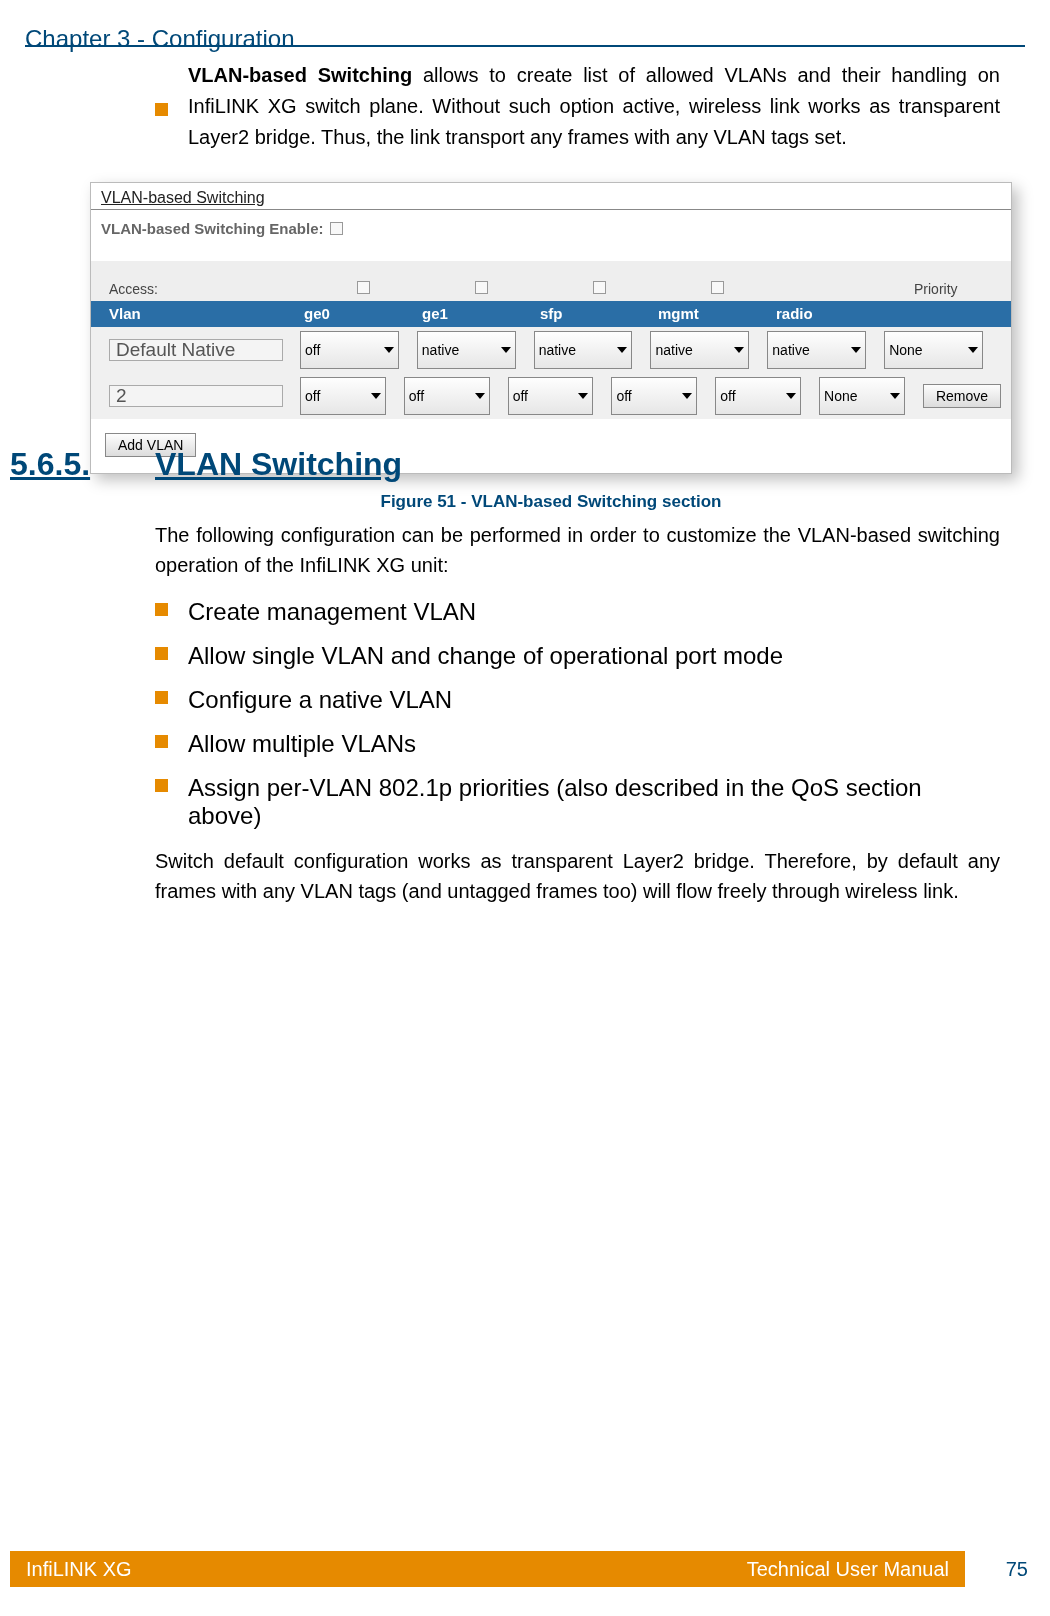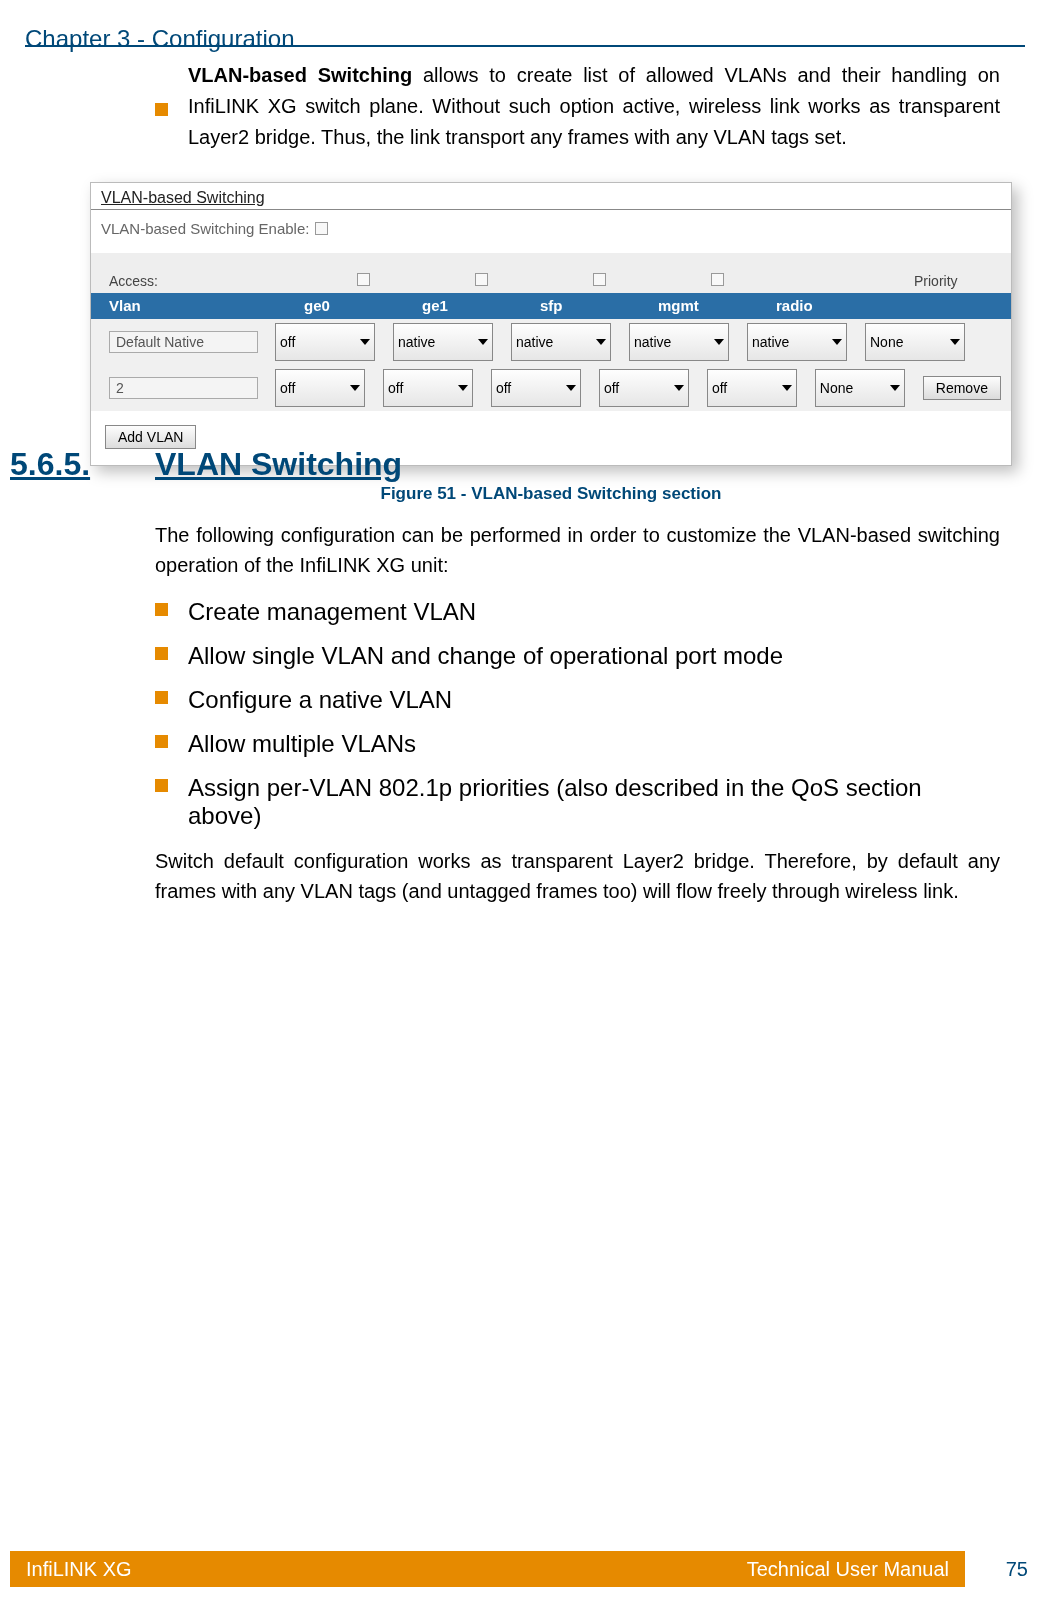--- a/index.html
+++ b/index.html
@@ -64,26 +64,27 @@
       padding-bottom: 16px;
     }
     .ui-title {
       padding: 6px 10px 2px 10px;
       font-size: 16px;
       color: #222;
       border-bottom: 1px solid #888;
       text-decoration: underline;
     }
     .ui-enable-row {
-      padding: 10px 10px 16px 10px;
+      padding: 10px 10px 24px 10px;
       font-size: 15px;
       color: #666;
       display: flex;
       align-items: center;
       gap: 6px;
+      font-weight: bold;
     }
     .ui-checkbox {
       display: inline-block;
       width: 13px;
       height: 13px;
       border: 1px solid #999;
       background: #f8f8f8;
     }
     .access-row {
       display: flex;
@@ -107,26 +108,26 @@
       font-weight: bold;
     }
     .data-row {
       display: flex;
       align-items: center;
       padding: 4px 10px 4px 18px;
       background: #f0f0f0;
       gap: 0;
     }
     .vlan-input {
-      width: 149px;
+      width: 174px;
       height: 22px;
       border: 1px solid #aaa;
       background: #f4f4f4;
       padding: 0 6px;
-      font-size: 14px;
+      font-size: 19px;
       color: #555;
       margin-right: 17px;
     }
     .sel {
       width: 100px;
       height: 38px;
       border: 1px solid #888;
       background: linear-gradient(#fefefe, #e6e6e6);
       font-size: 14px;
       padding-left: 4px;

